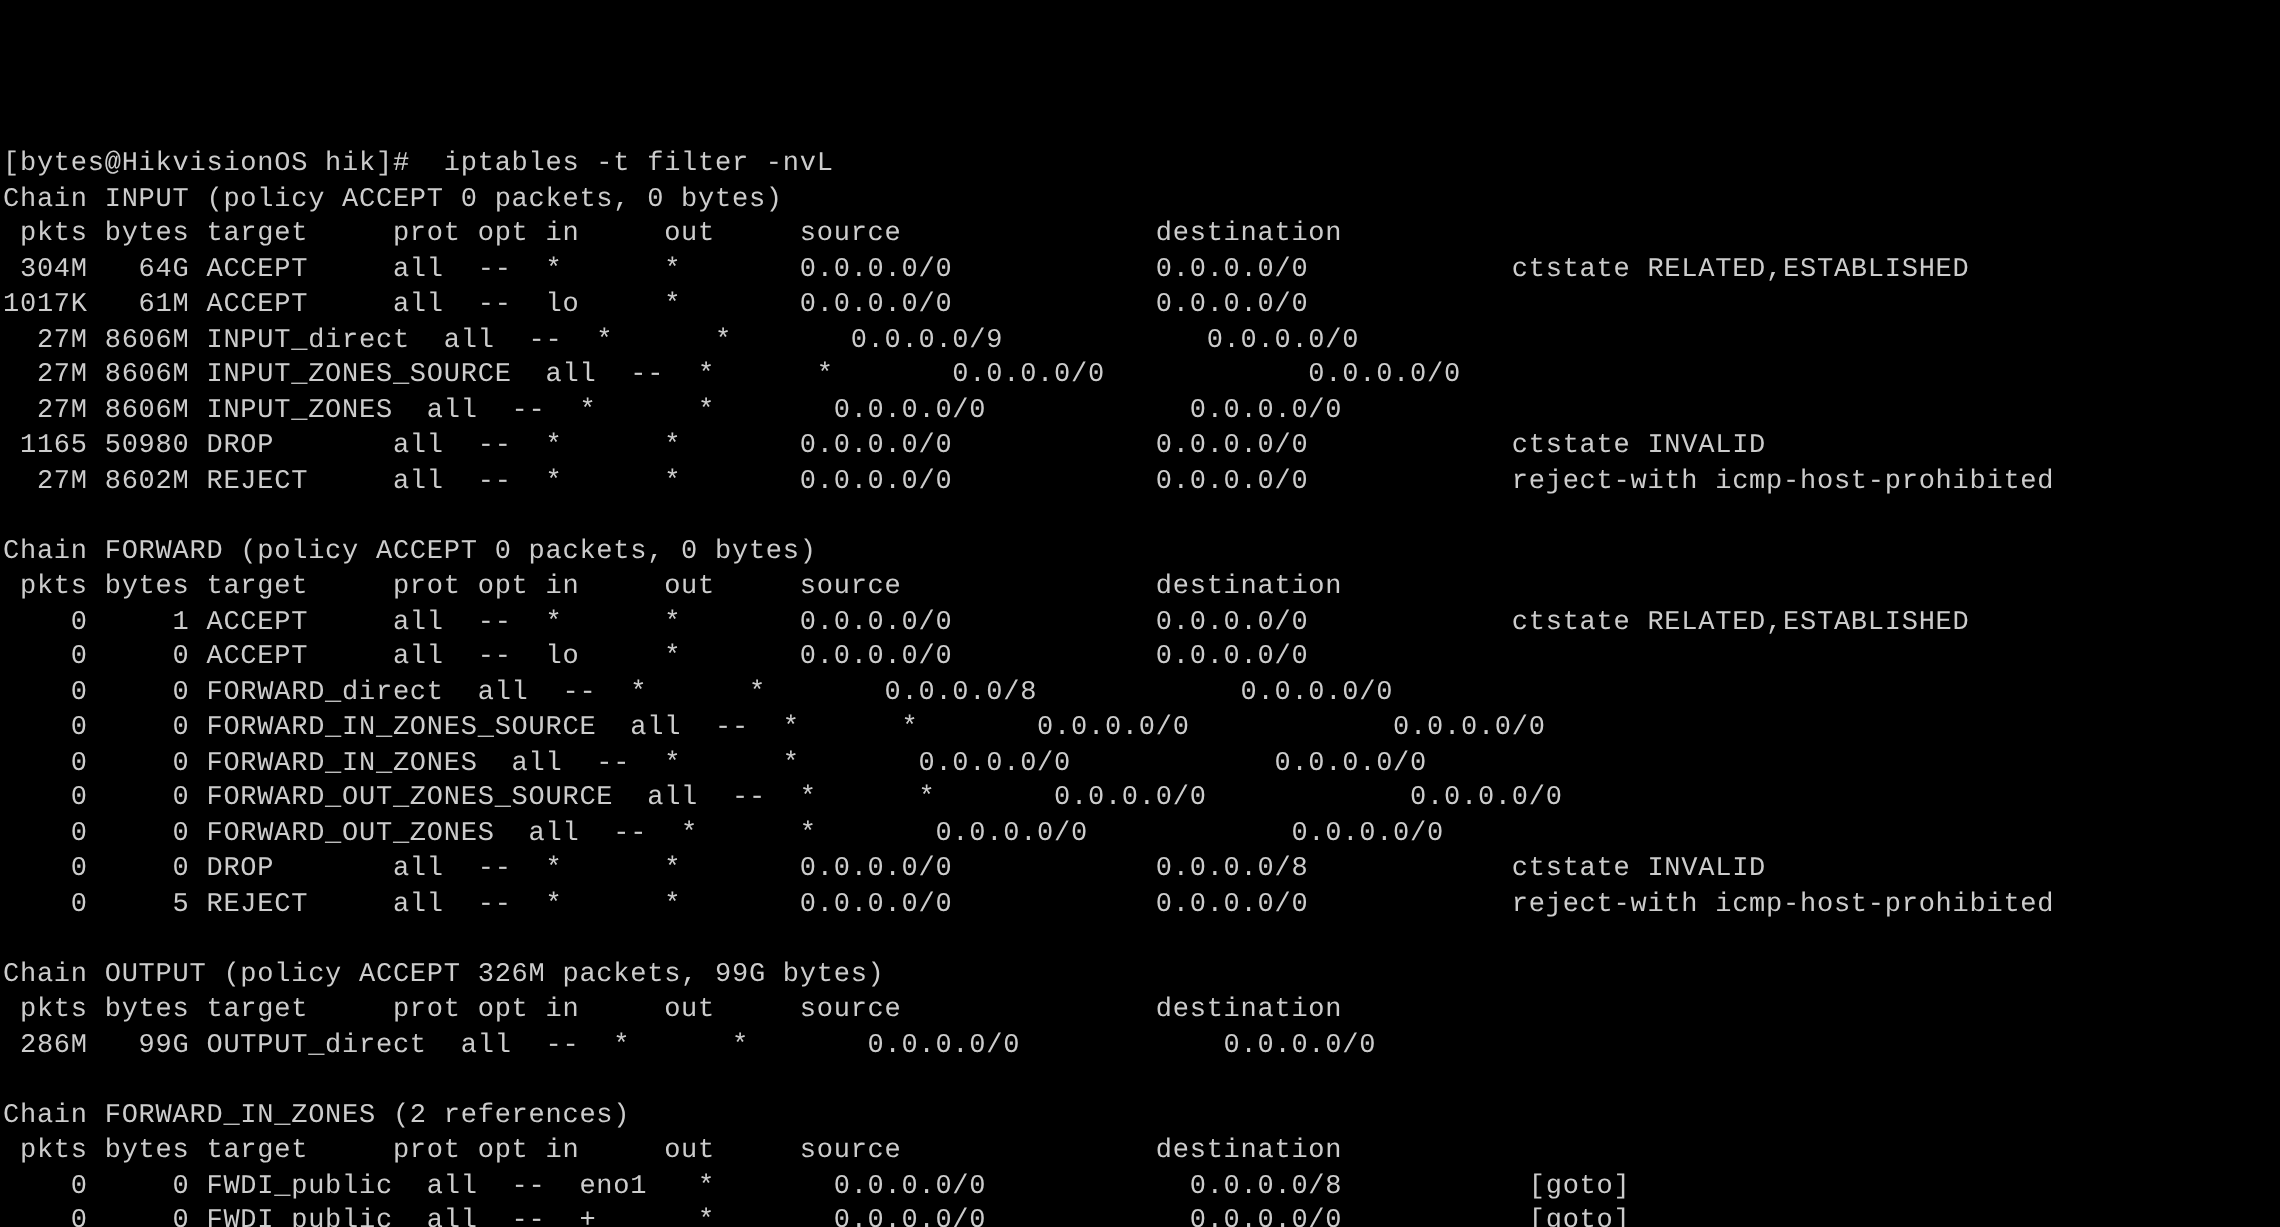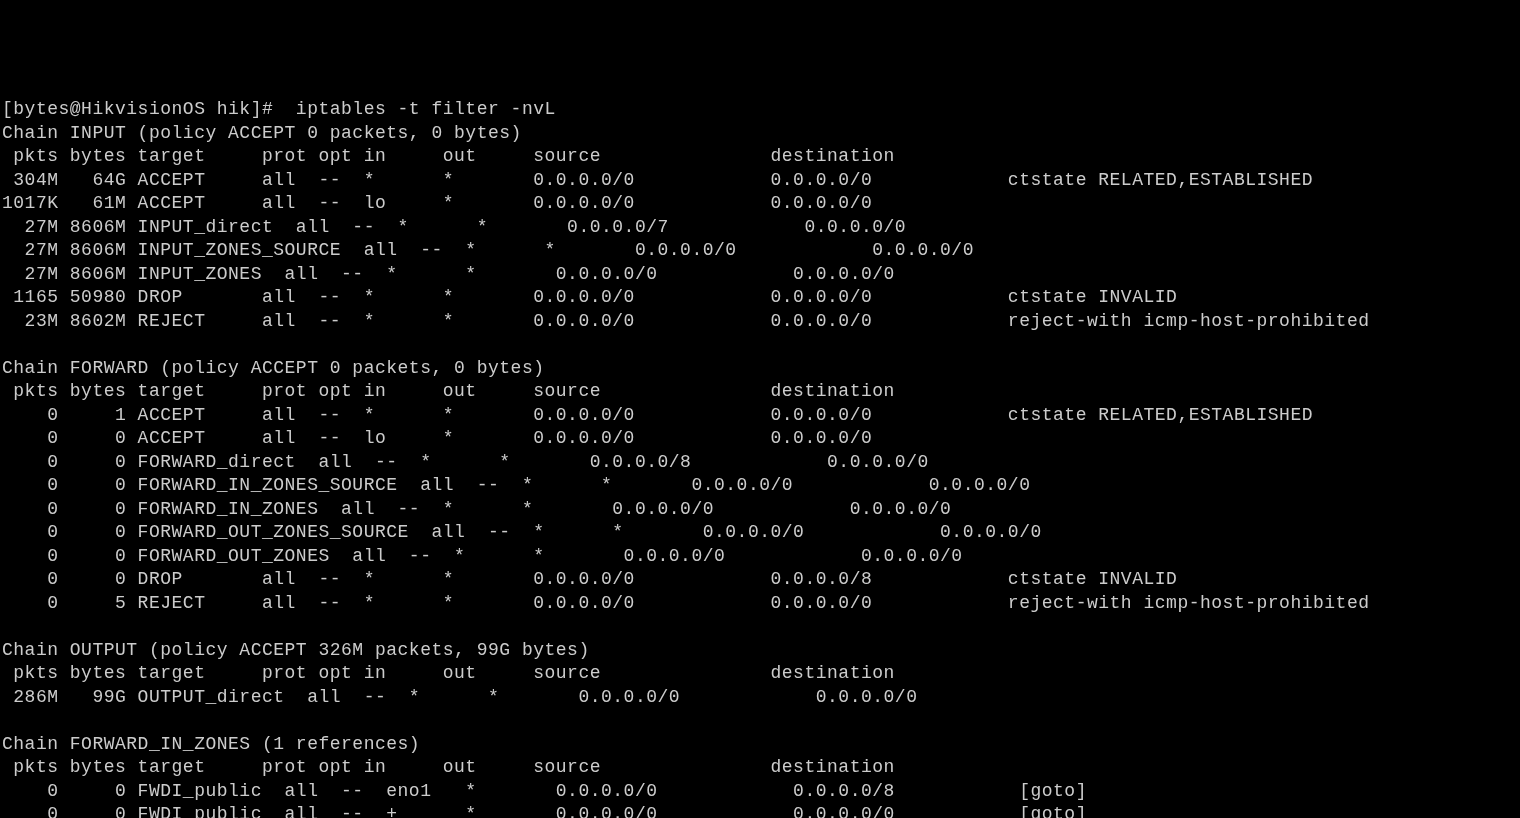--- a/index.html
+++ b/index.html
@@ -20,43 +20,43 @@
 </head>
 <body>
 
 
 
 <div class="terminal"><span>[bytes@HikvisionOS hik]#  iptables -t filter -nvL</span>
 <span>Chain INPUT (policy ACCEPT 0 packets, 0 bytes)</span>
 <span> pkts bytes target     prot opt in     out     source               destination         </span>
 <span> 304M   64G ACCEPT     all  --  *      *       0.0.0.0/0            0.0.0.0/0            ctstate RELATED,ESTABLISHED</span>
 <span>1017K   61M ACCEPT     all  --  lo     *       0.0.0.0/0            0.0.0.0/0           </span>
-<span>  27M 8606M INPUT_direct  all  --  *      *       0.0.0.0/7            0.0.0.0/0           </span>
+<span>  27M 8606M INPUT_direct  all  --  *      *       0.0.0.0/9            0.0.0.0/0           </span>
 <span>  27M 8606M INPUT_ZONES_SOURCE  all  --  *      *       0.0.0.0/0            0.0.0.0/0           </span>
 <span>  27M 8606M INPUT_ZONES  all  --  *      *       0.0.0.0/0            0.0.0.0/0           </span>
 <span> 1165 50980 DROP       all  --  *      *       0.0.0.0/0            0.0.0.0/0            ctstate INVALID</span>
-<span>  23M 8602M REJECT     all  --  *      *       0.0.0.0/0            0.0.0.0/0            reject-with icmp-host-prohibited</span>
+<span>  27M 8602M REJECT     all  --  *      *       0.0.0.0/0            0.0.0.0/0            reject-with icmp-host-prohibited</span>
 
 <span>Chain FORWARD (policy ACCEPT 0 packets, 0 bytes)</span>
 <span> pkts bytes target     prot opt in     out     source               destination         </span>
 <span>    0     1 ACCEPT     all  --  *      *       0.0.0.0/0            0.0.0.0/0            ctstate RELATED,ESTABLISHED</span>
 <span>    0     0 ACCEPT     all  --  lo     *       0.0.0.0/0            0.0.0.0/0           </span>
 <span>    0     0 FORWARD_direct  all  --  *      *       0.0.0.0/8            0.0.0.0/0           </span>
 <span>    0     0 FORWARD_IN_ZONES_SOURCE  all  --  *      *       0.0.0.0/0            0.0.0.0/0           </span>
 <span>    0     0 FORWARD_IN_ZONES  all  --  *      *       0.0.0.0/0            0.0.0.0/0           </span>
 <span>    0     0 FORWARD_OUT_ZONES_SOURCE  all  --  *      *       0.0.0.0/0            0.0.0.0/0           </span>
 <span>    0     0 FORWARD_OUT_ZONES  all  --  *      *       0.0.0.0/0            0.0.0.0/0           </span>
 <span>    0     0 DROP       all  --  *      *       0.0.0.0/0            0.0.0.0/8            ctstate INVALID</span>
 <span>    0     5 REJECT     all  --  *      *       0.0.0.0/0            0.0.0.0/0            reject-with icmp-host-prohibited</span>
 
 <span>Chain OUTPUT (policy ACCEPT 326M packets, 99G bytes)</span>
 <span> pkts bytes target     prot opt in     out     source               destination         </span>
 <span> 286M   99G OUTPUT_direct  all  --  *      *       0.0.0.0/0            0.0.0.0/0           </span>
 
-<span>Chain FORWARD_IN_ZONES (1 references)</span>
+<span>Chain FORWARD_IN_ZONES (2 references)</span>
 <span> pkts bytes target     prot opt in     out     source               destination         </span>
 <span>    0     0 FWDI_public  all  --  eno1   *       0.0.0.0/0            0.0.0.0/8           [goto] </span>
 <span>    0     0 FWDI_public  all  --  +      *       0.0.0.0/0            0.0.0.0/0           [goto] </span>
 
 
 </div>
 
 
 
 

